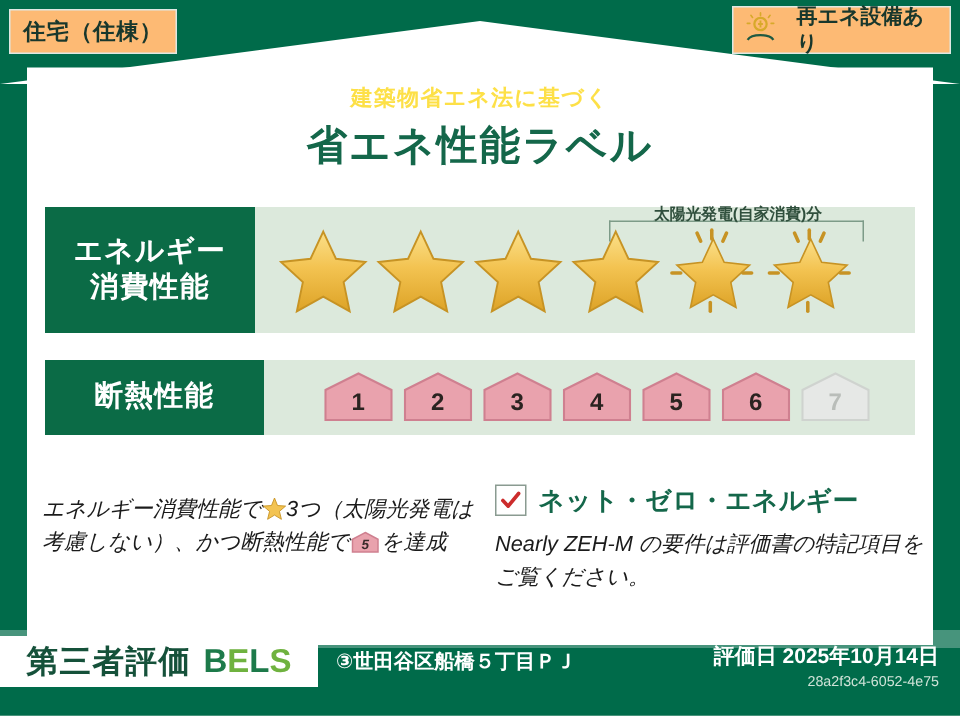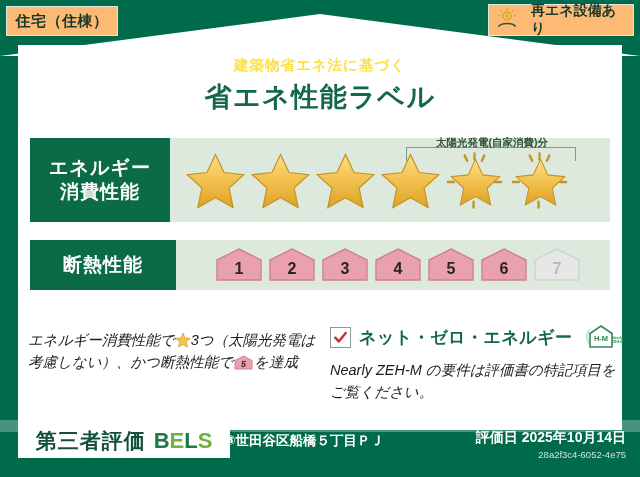--- a/index.html
+++ b/index.html
@@ -113,21 +113,21 @@
     position:absolute;left:0;top:0;width:19px;height:15px;
     display:flex;align-items:flex-end;justify-content:center;
     font-size:9px;font-weight:bold;color:#3a2b2b;line-height:1;padding-bottom:1px;box-sizing:border-box;
   }
   .zeh-logo{width:42px;height:30px;flex:0 0 auto;}
   .zeh-logo svg{width:42px;height:30px;display:block;}
 
   
   .footer{position:absolute;left:0;bottom:0;width:640px;height:46px;background:#006b4a;}
   .bels-badge{
-    position:absolute;left:18px;top:424px;width:212px;height:34px;background:#ffffff;
+    position:absolute;left:0;top:424px;width:212px;height:34px;background:#ffffff;
     display:flex;align-items:center;justify-content:center;gap:8px;
   }
   .bels-jp{font-size:21px;font-weight:bold;color:#15513a;letter-spacing:1px;}
   .bels-en{font-size:22px;font-weight:bold;letter-spacing:0px;}
   .bels-en .b{color:#1d7a4a;}
   .bels-en .e{color:#6fb23f;}
   .bels-en .l{color:#1d7a4a;}
   .bels-en .s{color:#6fb23f;}
   .addr{
     position:absolute;left:224px;top:432px;font-size:13.5px;color:#ffffff;font-weight:bold;
@@ -320,29 +320,20 @@
   </div>
 
   <div class="crit crit-right">
     <div class="crit-head">
       <span class="check-box">
         <svg viewBox="0 0 16 16">
             <path d="M2.4 8.2 L6.2 12.2 L13.6 3.2" fill="none" stroke="#cc2c2c" stroke-width="2.6" stroke-linecap="round" stroke-linejoin="round"></path>
           </svg>
       </span>
       <span class="crit-title">ネット・ゼロ・エネルギー</span>
-      <span class="zeh-logo">
-        <svg viewBox="0 0 42 30">
-          <path d="M10 6 C3 9, 3 20, 10 24 C6.5 18, 6.5 12, 10 6 Z" fill="#cfe4d5"></path>
-          <polygon points="20,4 31,11.5 31,25 9,25 9,11.5" fill="#ffffff" stroke="#2f8a55" stroke-width="1.6"></polygon>
-          <text x="20" y="19" font-size="7.5" font-family="Liberation Sans, sans-serif" font-weight="bold" fill="#2f8a55" text-anchor="middle">H-M</text>
-          <text x="36.5" y="17" font-size="3.6" font-family="Liberation Sans, sans-serif" font-weight="bold" fill="#2f8a55" text-anchor="middle">Nearly</text>
-          <text x="36.5" y="21.4" font-size="3.6" font-family="Liberation Sans, sans-serif" font-weight="bold" fill="#2f8a55" text-anchor="middle">ZEH-M</text>
-        </svg>
-      </span>
     </div>
     <div class="crit-body">Nearly ZEH-M の要件は評価書の特記項目をご覧ください。</div>
   </div>
 
   <div class="footer"></div>
 
   <div class="watermark-band"></div>
   <div class="watermark">Apamanshop</div>
 
   <div class="bels-badge">

